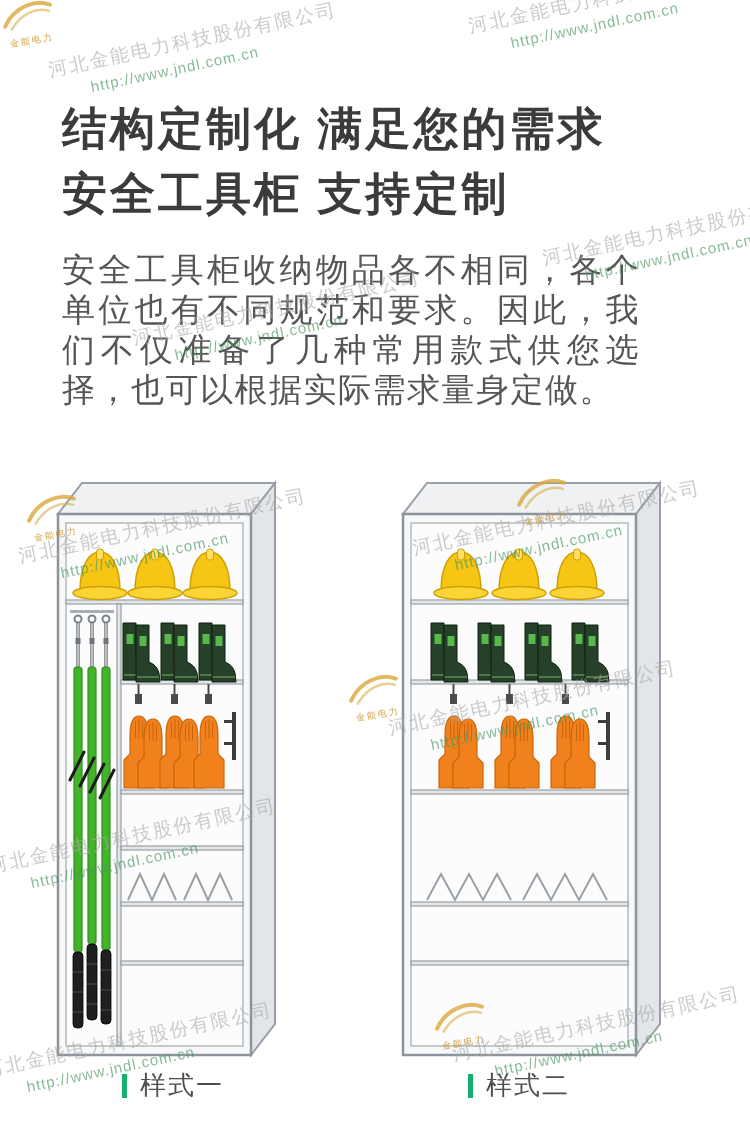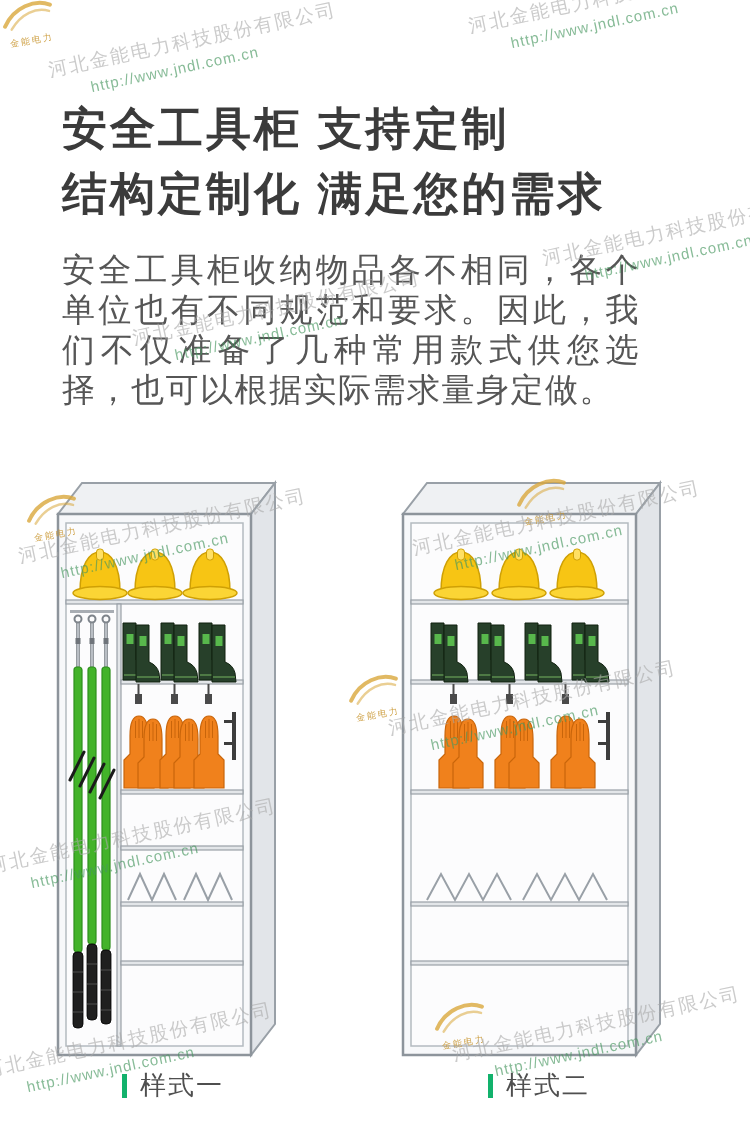--- a/index.html
+++ b/index.html
@@ -63,22 +63,22 @@
   .style-label { position:absolute; z-index:2; display:flex; align-items:center; gap:13px; }
   .style-bar { width:5px; height:24px; background:var(--accent-green,#12b26c); }
   .style-text { font-size:26px; color:#4f4f4f; letter-spacing:2px; }
 </style>
 </head>
 <body>
 
 <div class="page">
 
   <div class="headline">
+    <div>结构定制化 满足您的需求</div>
     <div>安全工具柜 支持定制</div>
-    <div>结构定制化 满足您的需求</div>
   </div>
 
   <div class="paragraph">安全工具柜收纳物品各不相同，各个单位也有不同规范和要求。因此，我们不仅准备了几种常用款式供您选择，也可以根据实际需求量身定做。</div>
 
   <svg class="cabinet" style="left:56px; top:480px;" width="222" height="578" viewBox="0 0 222 578">
     <g>
       <polygon class="cab-top" points="2,34 195,34 219,3 26,3"></polygon>
       <polygon class="cab-side" points="195,34 219,3 219,544 195,575"></polygon>
       <rect class="cab-front" x="2" y="34" width="193" height="541"></rect>
       <rect class="cab-inner" x="10" y="43" width="177" height="523"></rect>
@@ -354,21 +354,21 @@
     <g>
       <path class="zigzag" transform="translate(26,420)" d="M0,0 l14,-26 l14,26 l14,-26 l14,26 l14,-26 l14,26"></path>
       <path class="zigzag" transform="translate(122,420)" d="M0,0 l14,-26 l14,26 l14,-26 l14,26 l14,-26 l14,26"></path>
     </g>
   </svg>
 
   <div class="style-label" style="left:122px; top:1068px;">
     <span class="style-bar"></span>
     <span class="style-text">样式一</span>
   </div>
-  <div class="style-label" style="left:488px; top:1068px;">
+  <div class="style-label" style="left:468px; top:1068px;">
     <span class="style-bar"></span>
     <span class="style-text">样式二</span>
   </div>
 
   <div class="wm-logo" style="left:-4px; top:4px;">
     <svg width="56" height="34" viewBox="0 0 56 34">
       <path class="logo-swoosh" d="M4,24 C16,6 38,2 52,10"></path>
       <path class="logo-swoosh2" d="M10,28 C22,14 38,10 50,16"></path>
     </svg>
     <div class="wm-logo-text">金能电力</div>

